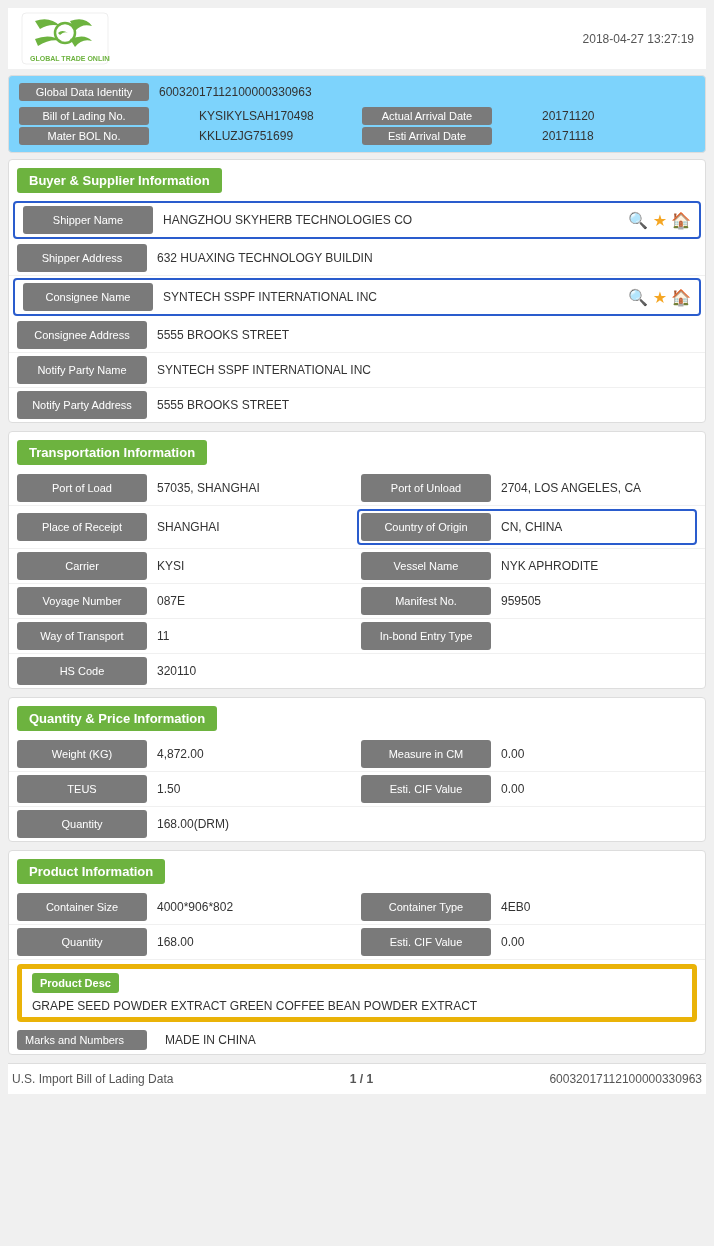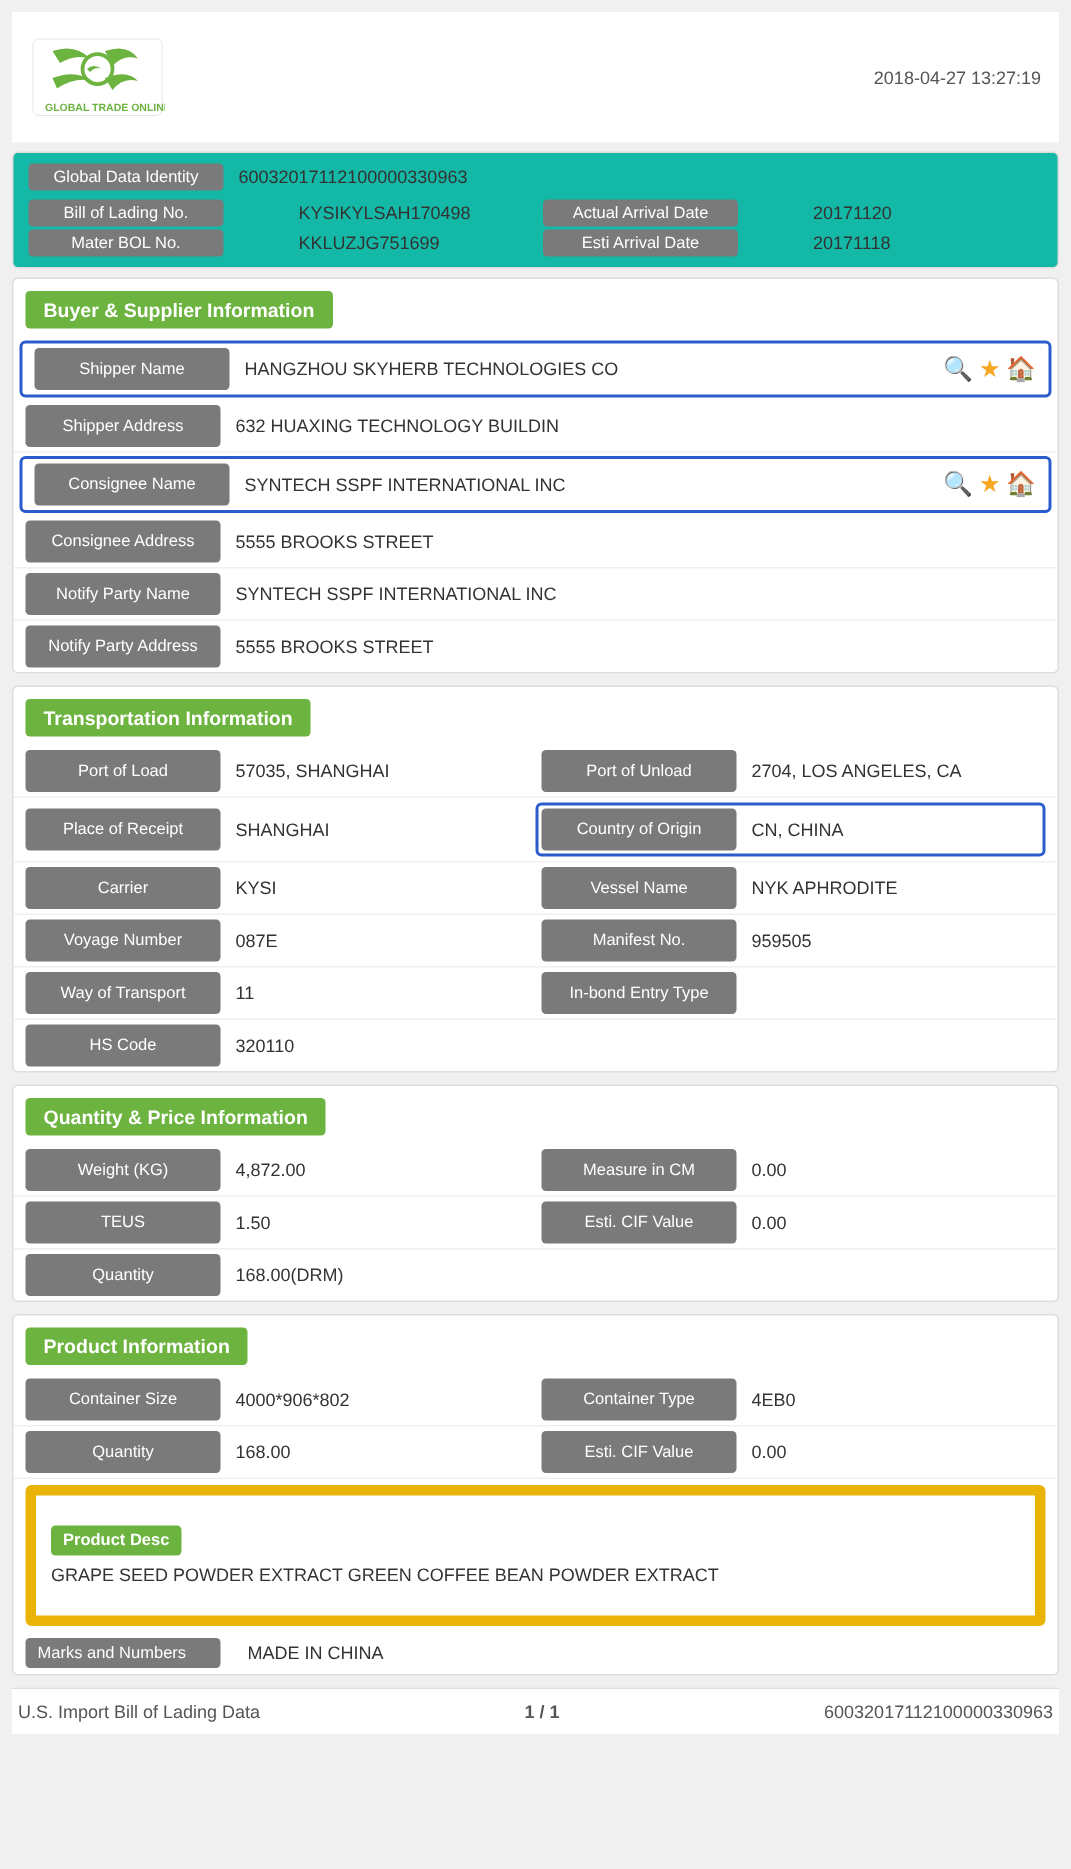--- a/index.html
+++ b/index.html
@@ -11,21 +11,21 @@
       min-height: 1246px;
       color: #333;
     }
     .page {
       background: #f0f0f0;
       padding: 8px;
     }
     
     .header {
       background: #fff;
-      padding: 16px 12px;
+      padding: 3px 12px;
       display: flex;
       justify-content: space-between;
       align-items: center;
       margin-bottom: 6px;
     }
     .logo-area {
       display: flex;
       align-items: center;
     }
     .logo-box {
@@ -36,21 +36,21 @@
     .logo-svg {
       width: 90px;
       height: 55px;
     }
     .datetime {
       font-size: 12px;
       color: #555;
     }
     
     .identity-bar {
-      background: #14b8a6;
+      background: #7dd3fc;
       border: 1px solid #ddd;
       border-radius: 4px;
       padding: 6px 10px;
       margin-bottom: 6px;
     }
     .id-row {
       display: flex;
       align-items: center;
       margin-bottom: 4px;
     }
@@ -150,24 +150,24 @@
     .icon-btn {
       font-size: 16px;
       cursor: pointer;
     }
     
     .field-label.orange-label {
       background: #f5a623;
     }
     
     .product-desc-box {
-      border: 7px solid #eab308;
+      border: 5px solid #eab308;
       margin: 4px 8px;
       border-radius: 4px;
-      padding: 20px 10px;
+      padding: 4px 10px;
     }
     .product-desc-label {
       background: #6db33f;
       color: #fff;
       padding: 4px 8px;
       border-radius: 3px;
       font-size: 11px;
       font-weight: bold;
       display: inline-block;
       margin-bottom: 6px;

